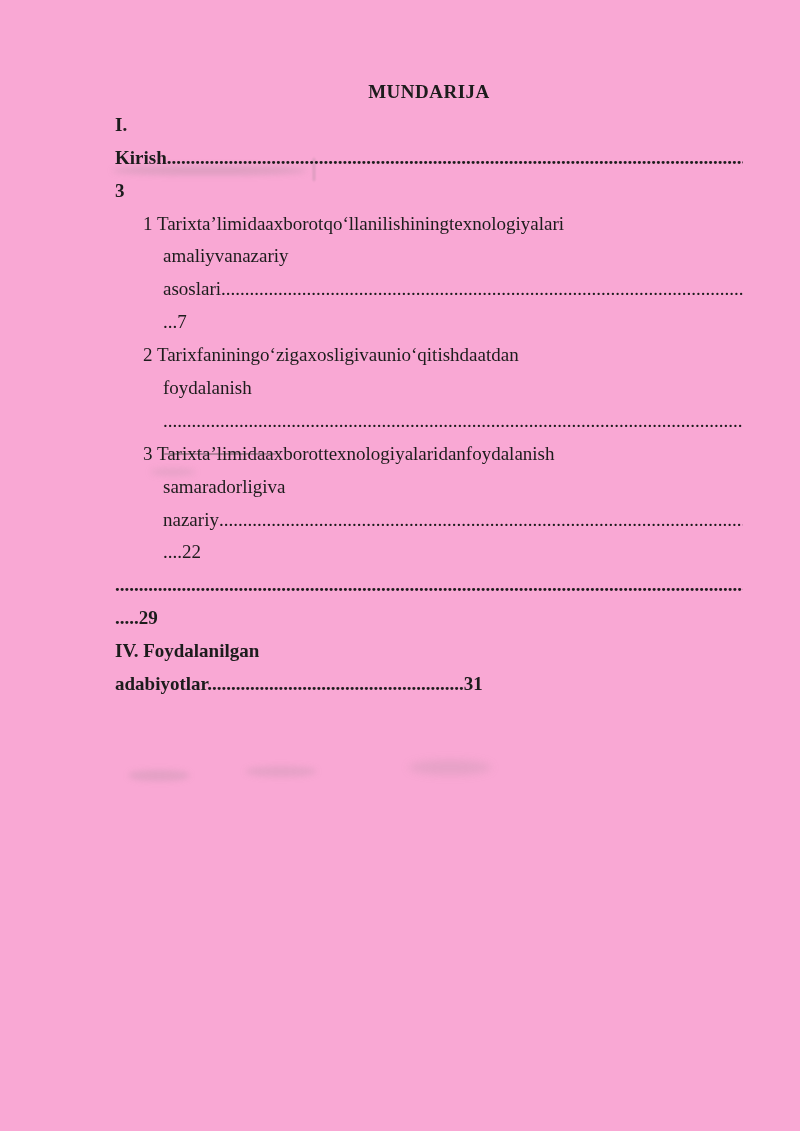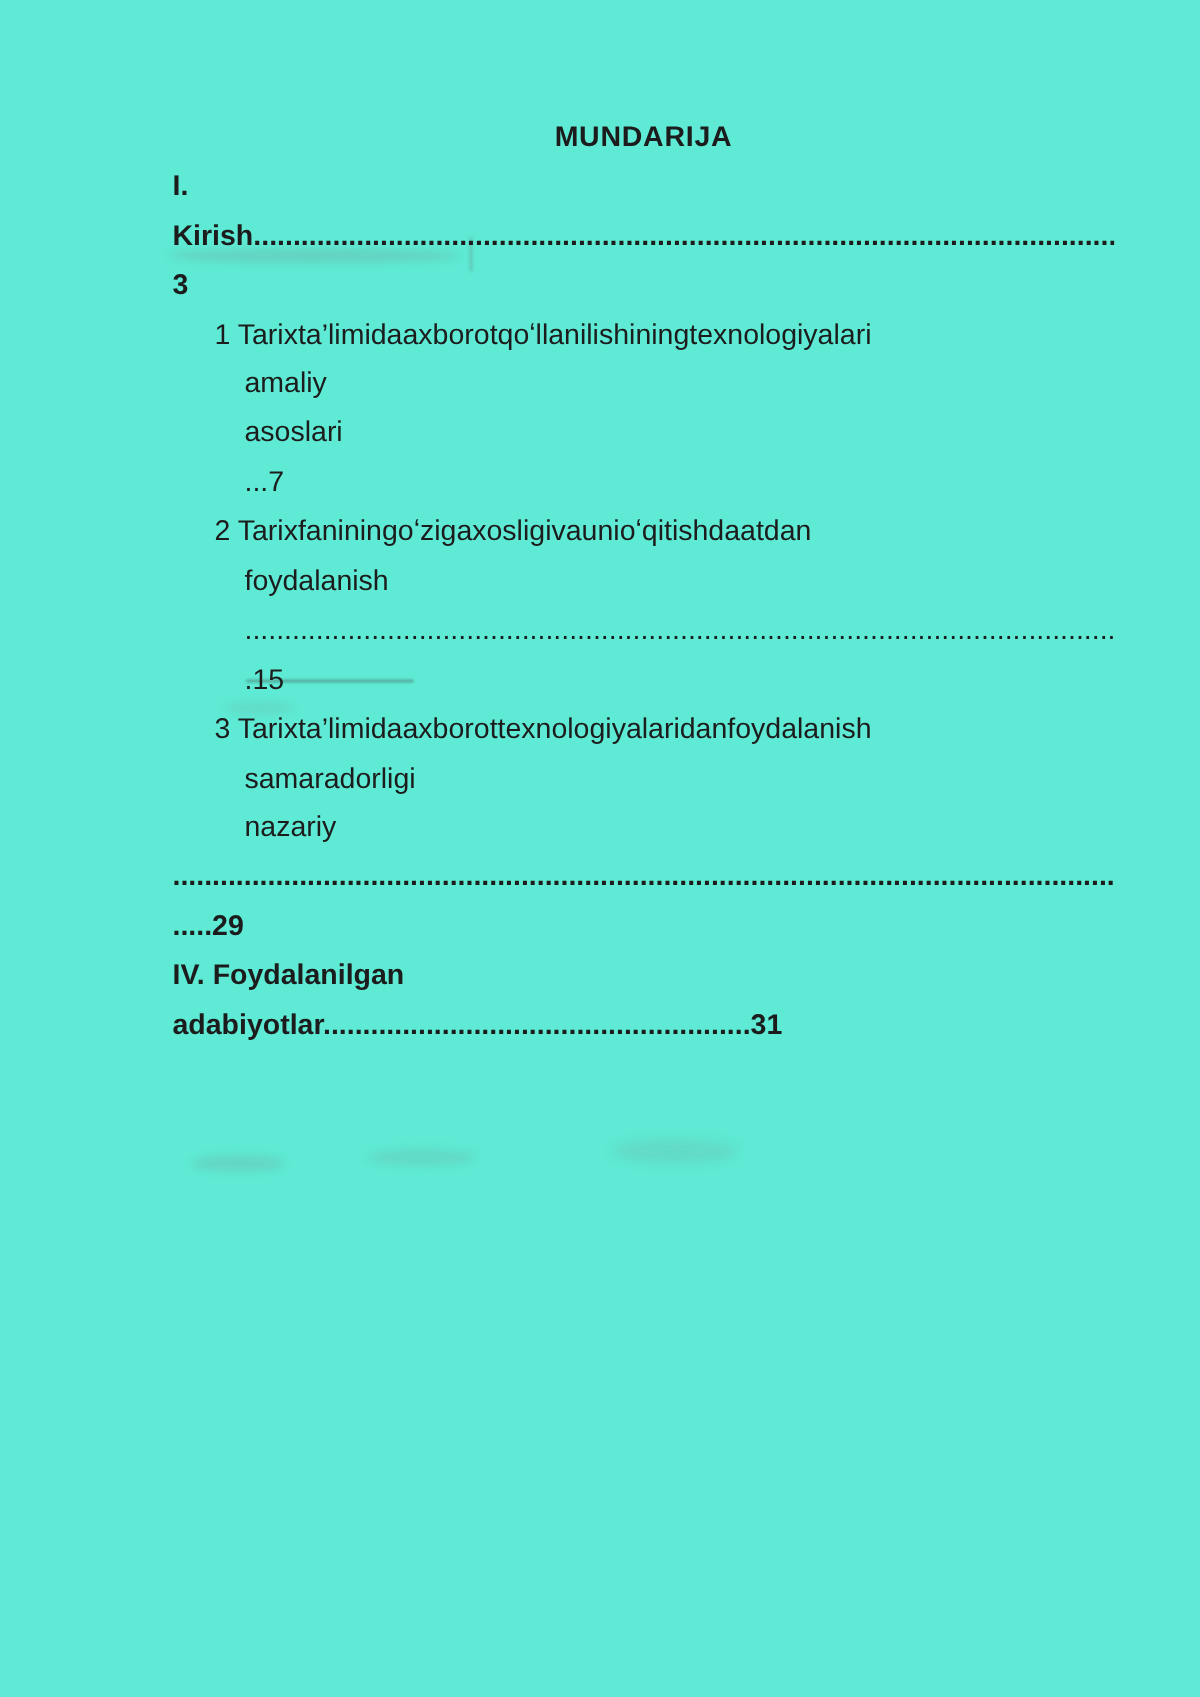--- a/index.html
+++ b/index.html
@@ -1,40 +1,40 @@
 <!DOCTYPE html>
 <html><head>
 <meta charset="utf-8">
 <style>
   html,body{margin:0;padding:0;background:#ffffff;}
   .page{
     position:relative;
     width:800px;height:1131px;
-    background:#5eead4;
+    background:#f9a8d4;
     overflow:hidden;
-    font-family:Liberation Sans, sans-serif;
+    font-family:Liberation Serif, serif;
     color:#1c1c1c;
   }
   .content{
     position:absolute;
     left:115px;top:76px;
     width:628px;
     font-size:19px;
     line-height:32.9px;
   }
   .line{height:32.9px;white-space:nowrap;overflow:hidden;}
   .b{font-weight:700;}
   .title{text-align:center;letter-spacing:0.5px;}
   
   .dotline{display:flex;}
   .dotline .dots{flex:1 1 auto;overflow:hidden;}
   
   .jl{display:flex;}
   .ml1{margin-left:28px;}   
-  .ml2{margin-left:48px;flex-direction:column;}   
+  .ml2{margin-left:48px;}   
   
   .smudge{position:absolute;border-radius:50%;pointer-events:none;}
   #sm1{left:112px;top:166px;width:195px;height:9px;background:rgba(125,125,125,.22);filter:blur(3px);}
   #sm2{left:313px;top:158px;width:2px;height:23px;background:rgba(110,110,110,.28);filter:blur(1px);border-radius:2px;}
   #sm3{left:164px;top:453px;width:112px;height:2px;background:rgba(70,70,70,.38);filter:blur(0.7px);border-radius:2px;}
   #sm4{left:128px;top:770px;width:62px;height:11px;background:rgba(130,130,130,.18);filter:blur(3px);}
   #sm5{left:245px;top:766px;width:72px;height:11px;background:rgba(130,130,130,.15);filter:blur(3px);}
   #sm6{left:408px;top:760px;width:84px;height:15px;background:rgba(130,130,130,.15);filter:blur(4px);}
   #sm7{left:150px;top:468px;width:46px;height:8px;background:rgba(130,130,130,.14);filter:blur(3px);}
 </style>
@@ -90,37 +90,37 @@
       <span>xosligi</span>
       <span>va</span>
       <span>uni</span>
       <span>oʻqitishda</span>
       <span>atdan</span>
     </div>
     <div class="line ml2">foydalanish</div>
     <div class="line dotline ml2">
         <span class="dots">............................................................................................................................................</span>
     </div>
-    <div class="line ml2">.15</div>
 
     <div class="line jl ml1">
       <span>3 Tarix</span>
       <span>ta’limida</span>
       <span>axborot</span>
       <span>texnologiyalaridan</span>
       <span>foydalanish</span>
     </div>
     <div class="line jl ml2">
       <span>samaradorligi</span>
       <span>va</span>
     </div>
     <div class="line dotline ml2">
       <span class="lbl">nazariy</span>
         <span class="dots">............................................................................................................................................</span>
     </div>
+    <div class="line ml2">....22</div>
 
     <div class="line b dotline">
         <span class="dots">............................................................................................................................................</span>
     </div>
     <div class="line b">.....29</div>
 
     <div class="line b">IV. Foydalanilgan</div>
     <div class="line b">
       <span>adabiyotlar</span><span>......................................................</span><span>31</span>
     </div>

